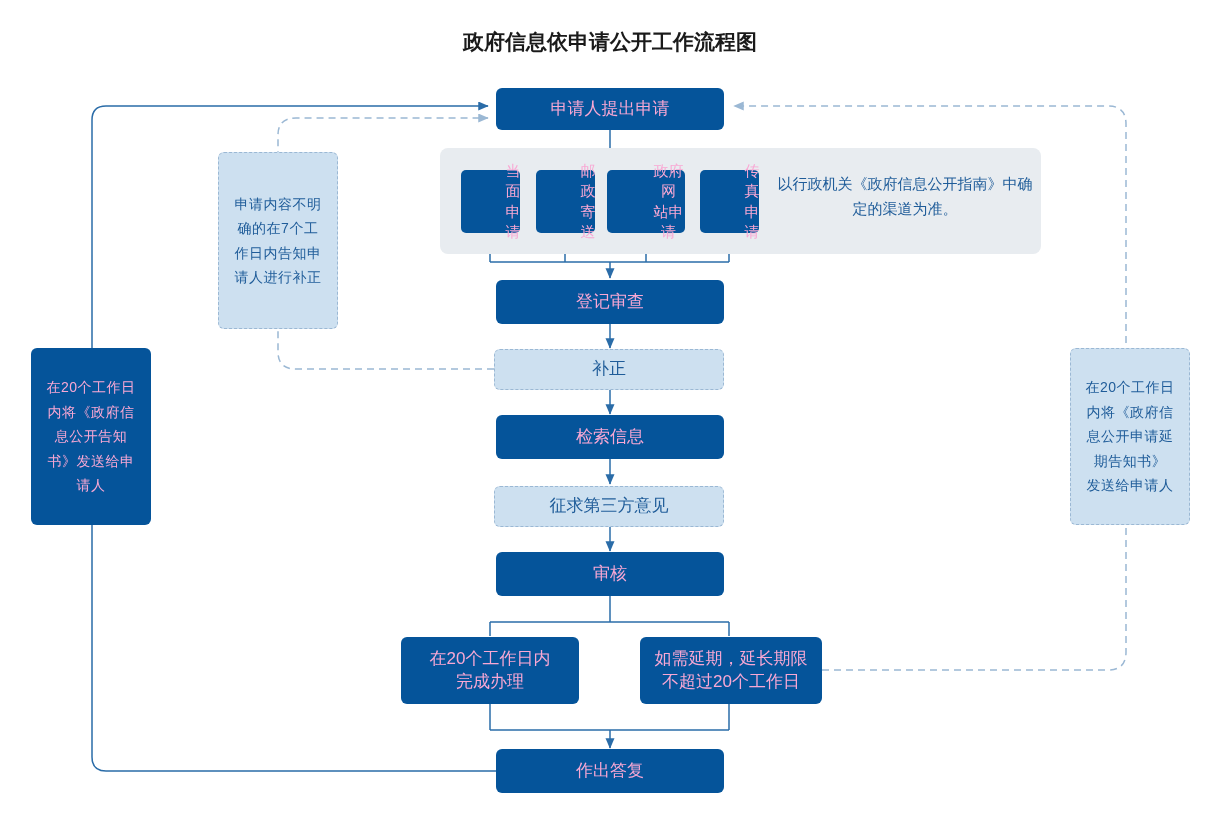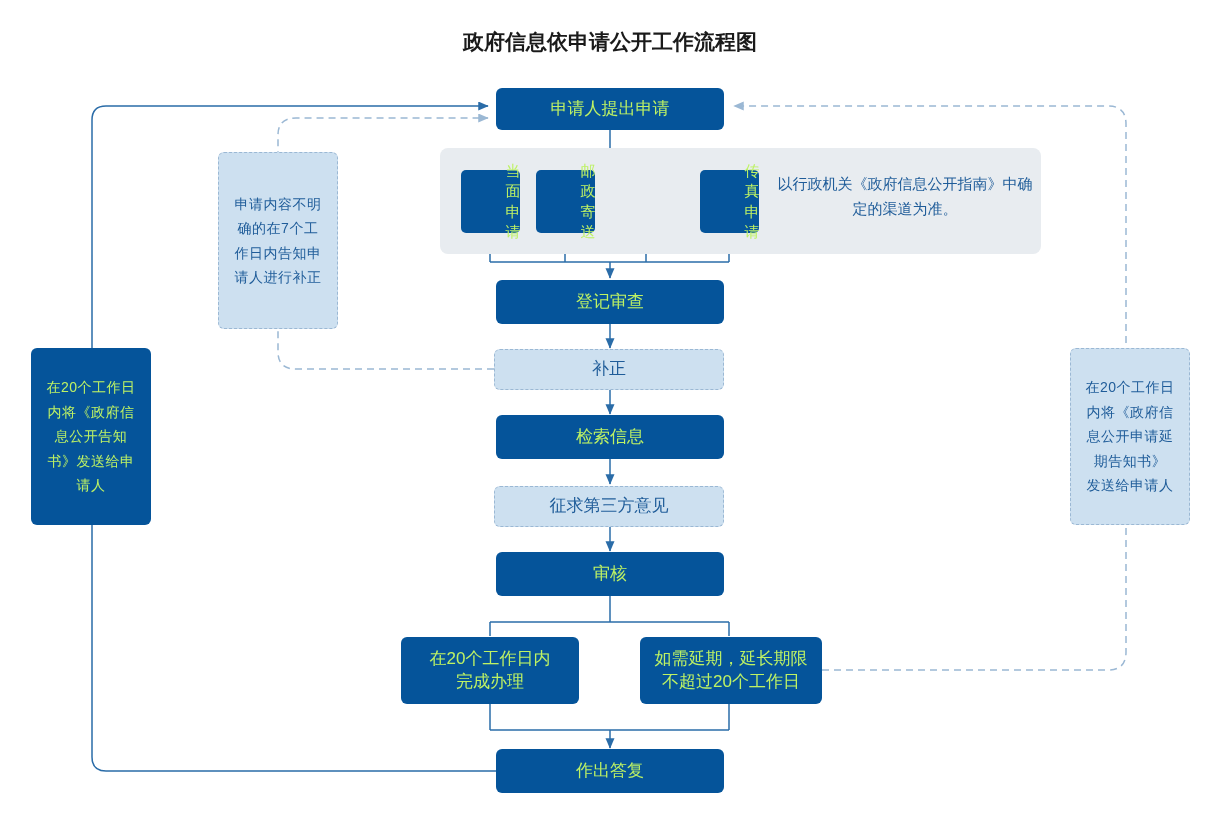--- a/index.html
+++ b/index.html
@@ -33,21 +33,21 @@
     display: flex;
     align-items: center;
     justify-content: center;
     text-align: center;
     line-height: 1.35;
     white-space: pre-line;
     z-index: 3;
   }
   .solid-dark {
     background: #05549A;
-    color: #bef264;
+    color: #f9a8d4;
     border-radius: 6px;
     font-size: 17px;
     text-align: center;
   }
   .solid-dark.small {
     font-size: 15px;
     border-radius: 5px;
     padding-left: 45px;
   }
   .tint {
@@ -161,20 +161,22 @@
   </svg>
 
   <div id="channel-panel"></div>
 
   <div class="node solid-dark" style="left:496px; top:88px; width:228px; height:42px;">申请人提出申请</div>
 
   <div class="node solid-dark small" style="left:461px; top:170px; width:59px; height:63px;">当面
 申请</div>
   <div class="node solid-dark small" style="left:536px; top:170px; width:59px; height:63px;">邮政
 寄送</div>
+  <div class="node solid-dark small" style="left:607px; top:170px; width:78px; height:63px;">政府网
+站申请</div>
   <div class="node solid-dark small" style="left:700px; top:170px; width:59px; height:63px;">传真
 申请</div>
 
   <div id="channel-note">以行政机关《政府信息公开指南》中确定的渠道为准。</div>
 
   <div class="node solid-dark" style="left:496px; top:280px; width:228px; height:44px;">登记审查</div>
 
   <div class="node tint" style="left:494px; top:349px; width:230px; height:41px;">补正</div>
 
   <div class="node solid-dark" style="left:496px; top:415px; width:228px; height:44px;">检索信息</div>

